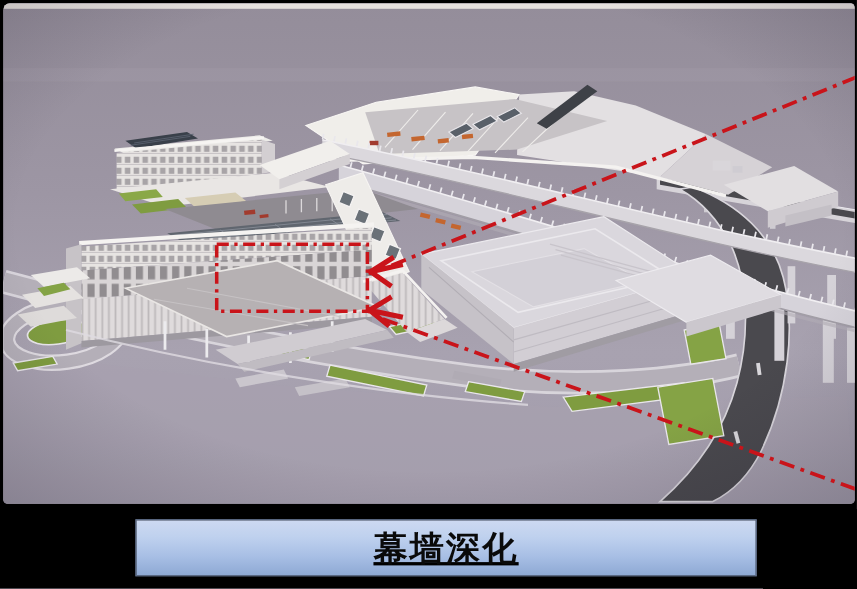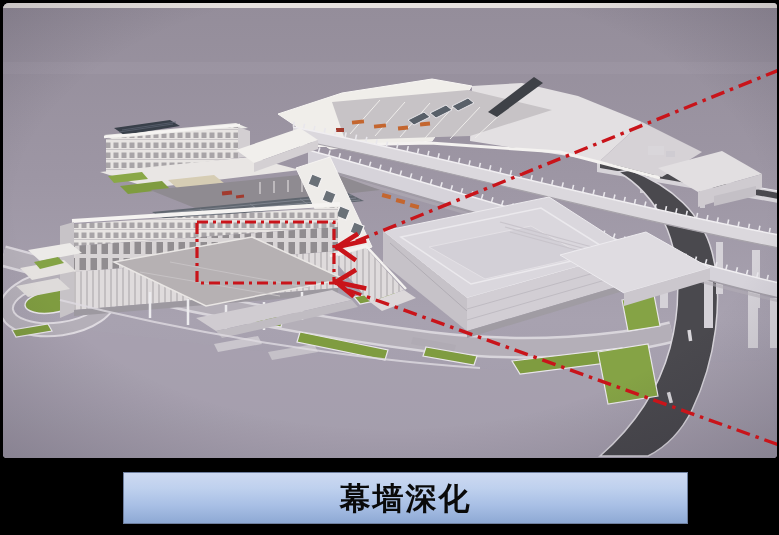--- a/index.html
+++ b/index.html
@@ -9,21 +9,21 @@
   }
   .render-viewport{
     position:absolute;left:3px;top:3px;width:774px;height:455px;
     border-radius:6px 4px 4px 4px;overflow:hidden;background:#9e97a5;
   }
   .render-viewport svg{position:absolute;left:-3px;top:-3px;}
   .title-bar{
     position:absolute;left:123px;top:472px;width:565px;height:52px;
     background:linear-gradient(180deg,#cdd9f1 0%,#bfd1ee 30%,#a8bfe5 65%,#8ea9d4 100%);
     border:1px solid #6e7f9f;box-sizing:border-box;
-    display:flex;align-items:center;justify-content:center;
+    display:flex;align-items:center;justify-content:center;text-decoration:underline;
   }
   .title-bar span{
     font-size:31px;font-weight:700;color:#0a0a0a;letter-spacing:2px;line-height:1;
   }
 </style>
 </head>
 <body>
 
 <div class="render-viewport">
 <svg width="779" height="535" viewBox="0 0 779 535" xmlns="http://www.w3.org/2000/svg">

